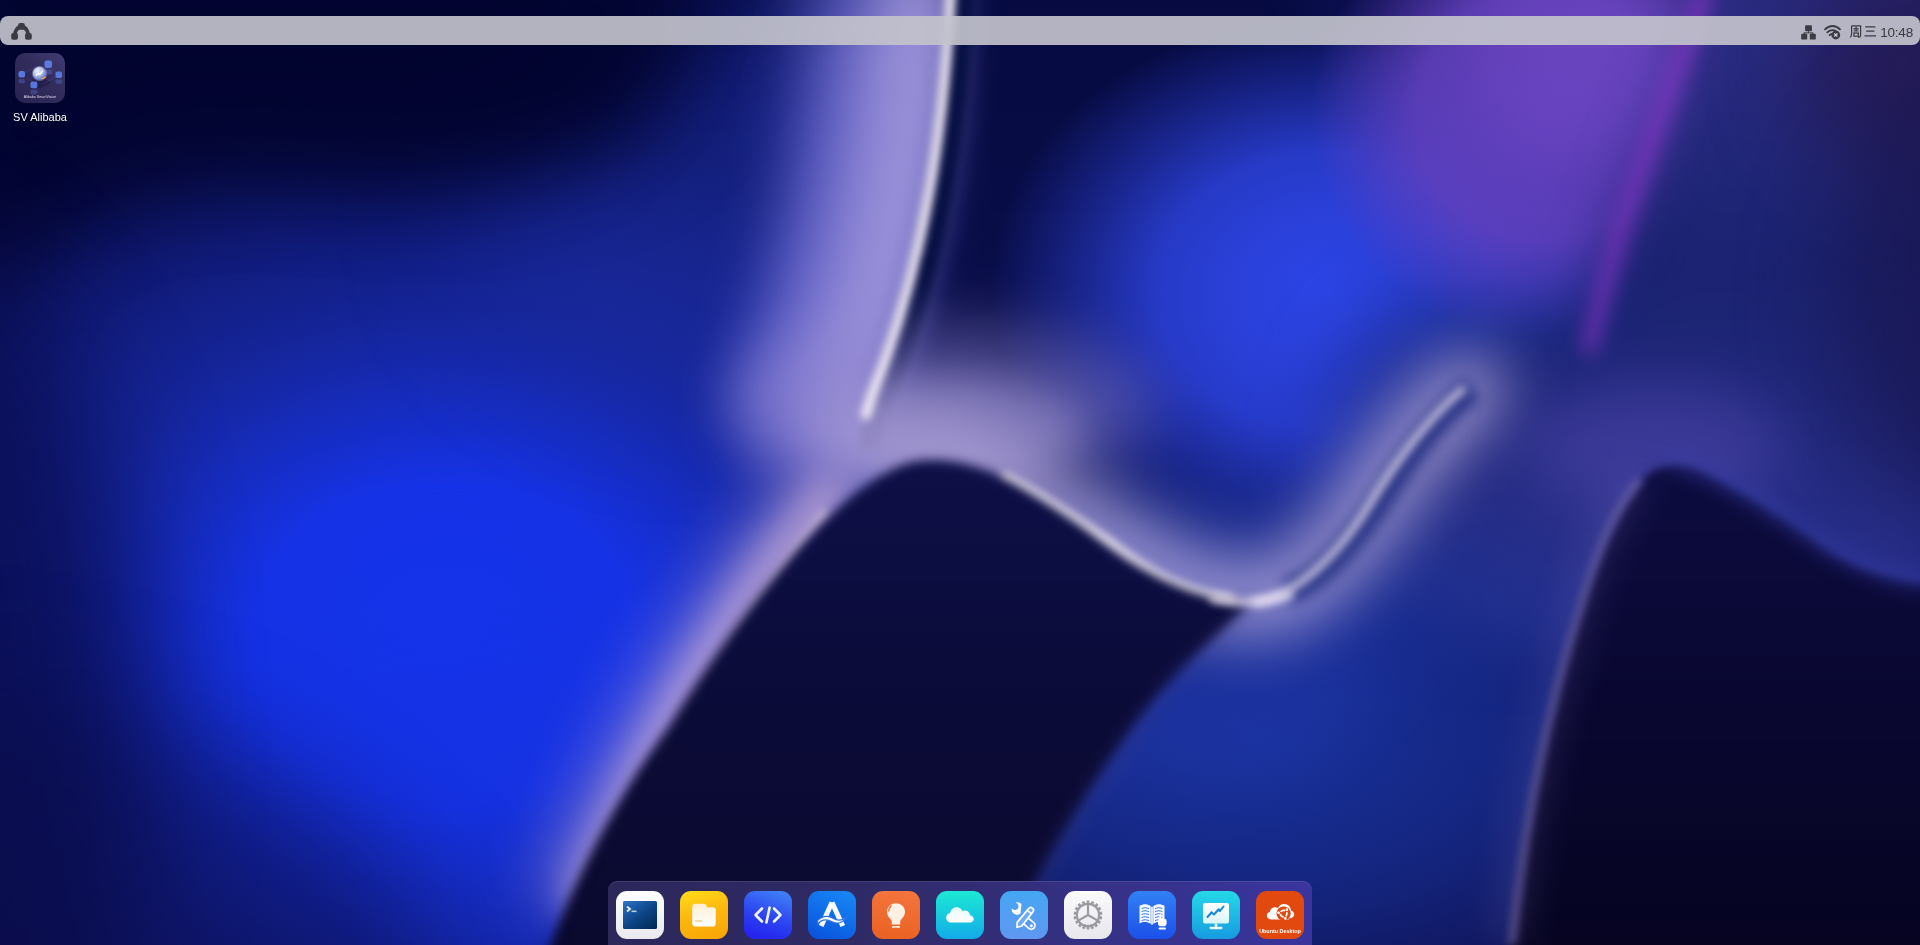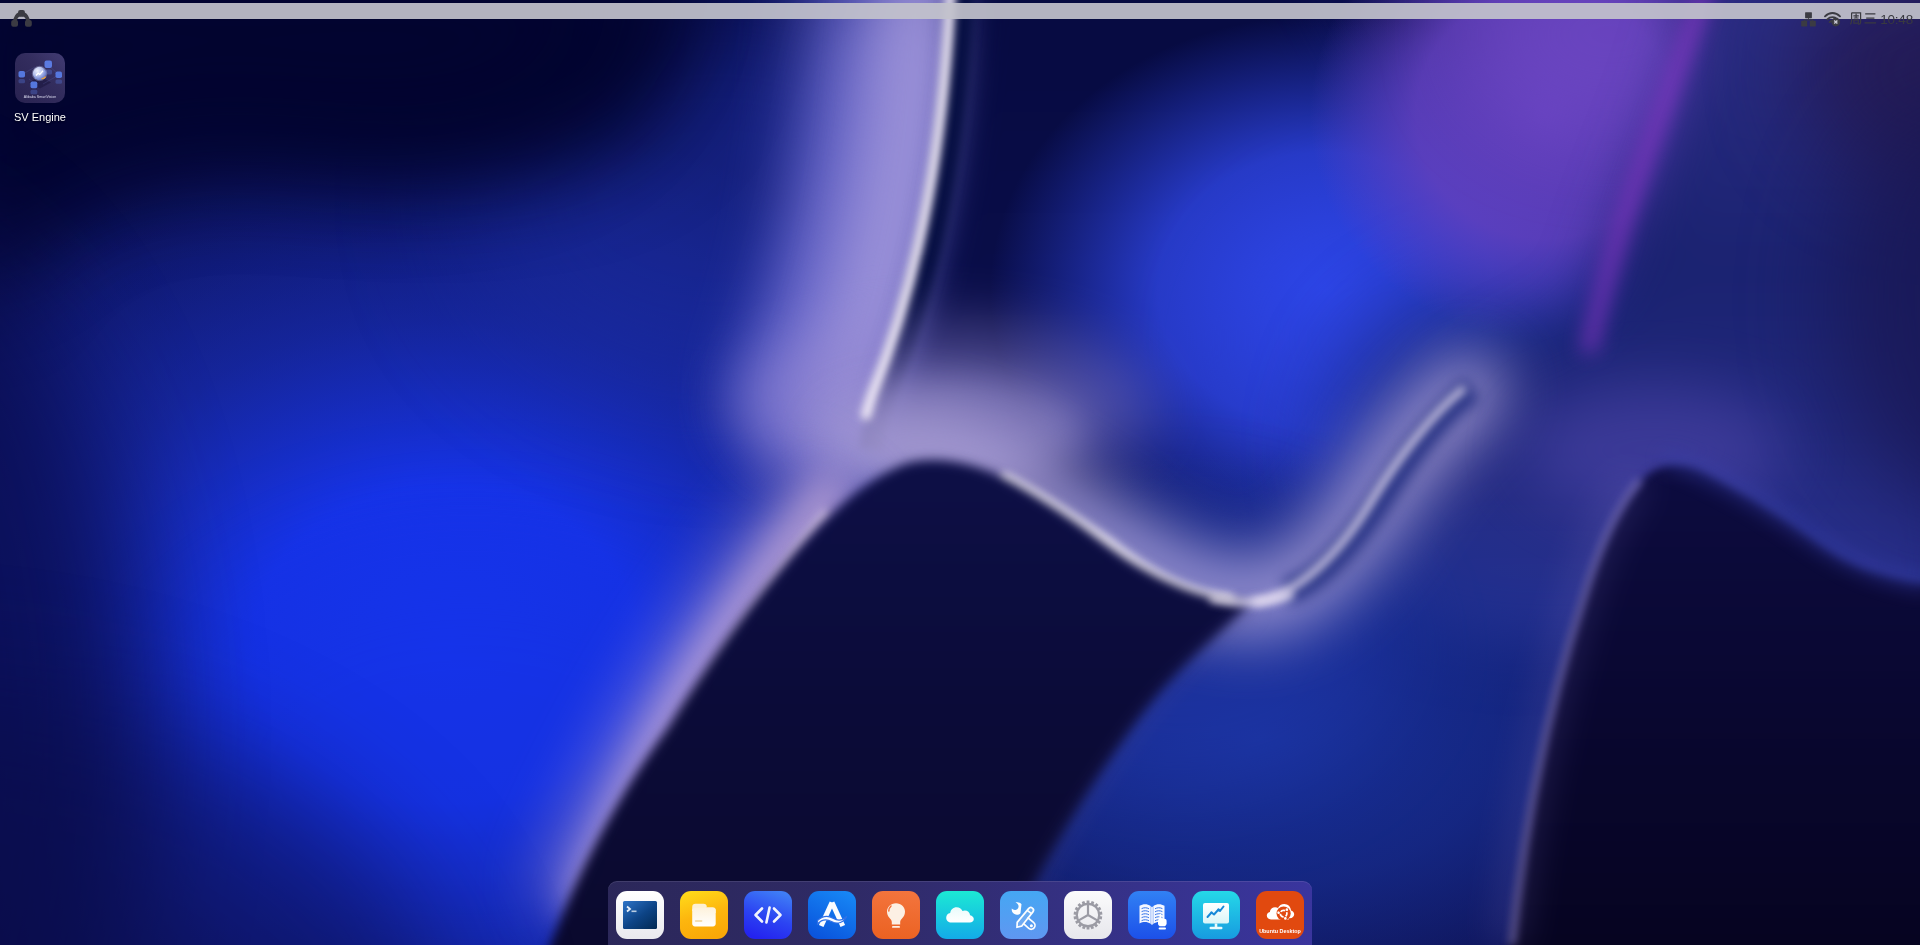--- a/index.html
+++ b/index.html
@@ -1,17 +1,17 @@
 <!DOCTYPE html>
 <html><head>
 <meta charset="utf-8">
 <style>
 html,body{margin:0;padding:0;width:1920px;height:945px;overflow:hidden;background:#05073a;font-family:"Liberation Sans",sans-serif;}
 #wall{position:absolute;top:0;left:0;width:1920px;height:945px;}
-#topbar{position:absolute;top:3px;left:0;width:1920px;height:16px;background:rgba(194,194,204,0.92);}
+#topbar{position:absolute;top:16px;left:0;width:1920px;height:29px;background:rgba(194,194,204,0.92);border-radius:8px;}
 #topbar .lefticon{position:absolute;left:11px;top:7px;}
 #tray{position:absolute;right:7px;top:0;height:31px;display:flex;align-items:center;gap:8px;color:#3a3a42;}
 #clock{font-size:13.5px;color:#393940;letter-spacing:-0.2px;}
 #deskicon{position:absolute;left:15px;top:53px;width:50px;height:50px;}
 #desklabel{position:absolute;left:0px;top:111px;width:80px;text-align:center;color:#fff;font-size:11px;text-shadow:0 1px 2px rgba(0,0,0,.6);}
 #dock{position:absolute;left:608px;top:881px;width:704px;height:64px;background:linear-gradient(90deg, rgba(45,41,92,0.95) 0%, rgba(49,44,105,0.95) 35%, rgba(55,50,135,0.95) 70%, rgba(60,54,160,0.95) 100%);border-radius:9px 9px 0 0;box-shadow:inset 0 1px 0 rgba(255,255,255,0.10);}
 .di{position:absolute;top:10px;width:48px;height:48px;}
 </style>
 </head>
 <body>
@@ -225,21 +225,21 @@
   <rect x="3.5" y="26" width="6.5" height="4.2" rx="1.5" fill="#5577de"></rect>
   <rect x="40.5" y="26.5" width="6.5" height="4.2" rx="1.5" fill="#5577de"></rect>
   <rect x="15.5" y="36.8" width="6.8" height="4.4" rx="1.5" fill="#5577de"></rect>
  </g>
  <circle cx="24.5" cy="20.5" r="6.7" fill="url(#sph)"></circle>
  <circle cx="24.5" cy="20.5" r="7.2" fill="none" stroke="#ccd5f5" stroke-width="0.6" opacity="0.5"></circle>
  <path d="M21,22.5 L23.2,20.2 L24.8,21.4 L28,17.8" stroke="#ffffff" stroke-width="1.3" fill="none"></path>
  <path d="M26.5,25.8 C28.5,25.6 30,24.8 30.7,23.6" stroke="#e8a13c" stroke-width="1.3" fill="none"></path>
  <text x="25" y="44.5" text-anchor="middle" font-size="3.6" fill="#dcdcf0">Alibaba SmartVision</text>
 </svg>
-<div id="desklabel">SV Engine</div>
+<div id="desklabel">SV Alibaba</div>
 
 <div id="dock">
 
 <svg class="di" style="left:8px" viewBox="0 0 48 48">
  <defs>
         <linearGradient id="term" x1="0" y1="0" x2="0.9" y2="1">
           <stop offset="0" stop-color="#2e74c8"></stop>
           <stop offset="0.55" stop-color="#0d4486"></stop>
           <stop offset="1" stop-color="#032c58"></stop>
         </linearGradient>

